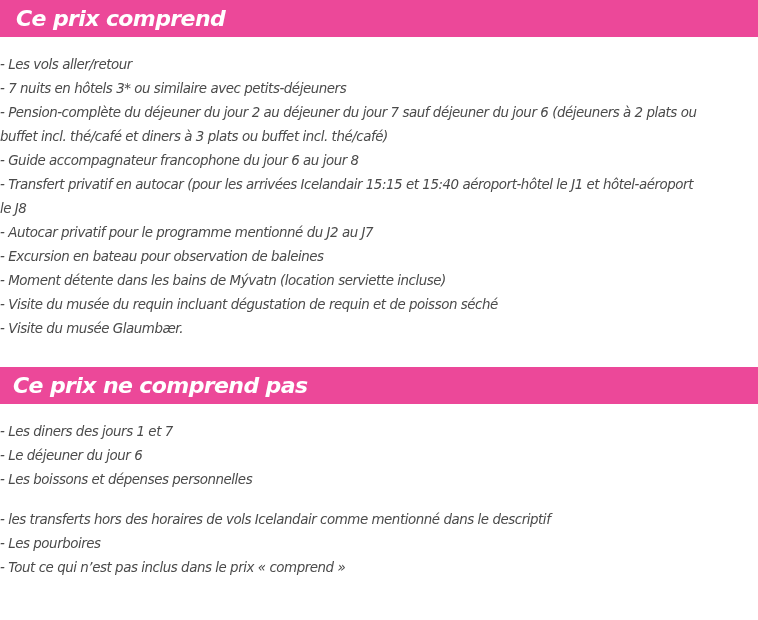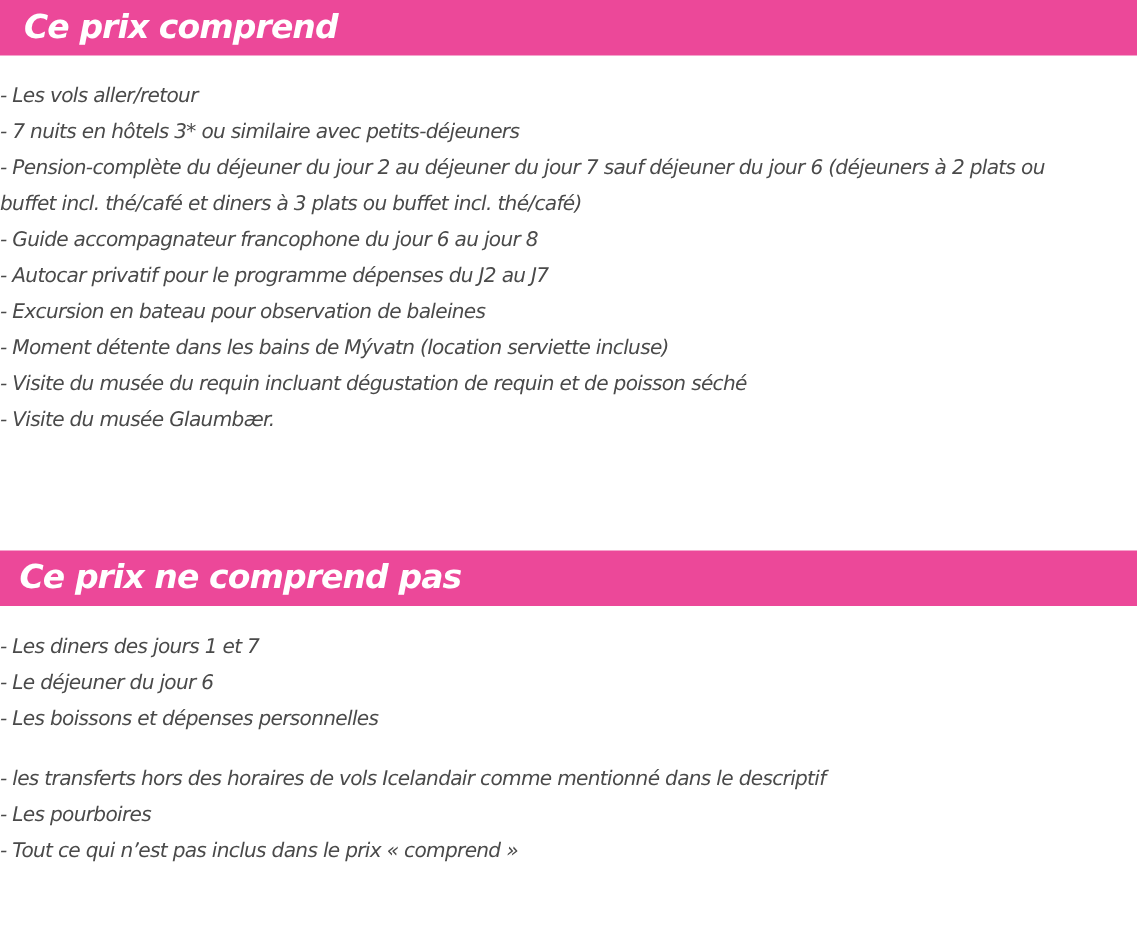--- a/index.html
+++ b/index.html
@@ -63,21 +63,22 @@
 
 <div class="section-header" id="hdr-included">
   <h2>Ce prix comprend</h2>
 </div>
 
 <ul class="list" id="list-included">
   <li>- Les vols aller/retour</li>
   <li>- 7 nuits en hôtels 3* ou similaire avec petits-déjeuners</li>
   <li>- Pension-complète du déjeuner du jour 2 au déjeuner du jour 7 sauf déjeuner du jour 6 (déjeuners à 2 plats ou buffet incl. thé/café et diners à 3 plats ou buffet incl. thé/café)</li>
   <li>- Guide accompagnateur francophone du jour 6 au jour 8</li>
-  <li>- Autocar privatif pour le programme dépenses du J2 au J7</li>
+  <li>- Transfert privatif en autocar (pour les arrivées Icelandair 15:15 et 15:40 aéroport-hôtel le J1 et hôtel-aéroport le J8</li>
+  <li>- Autocar privatif pour le programme mentionné du J2 au J7</li>
   <li>- Excursion en bateau pour observation de baleines</li>
   <li>- Moment détente dans les bains de Mývatn (location serviette incluse)</li>
   <li>- Visite du musée du requin incluant dégustation de requin et de poisson séché</li>
   <li>- Visite du musée Glaumbær.</li>
 </ul>
 
 <div class="section-header" id="hdr-excluded">
   <h2>Ce prix ne comprend pas</h2>
 </div>
 

